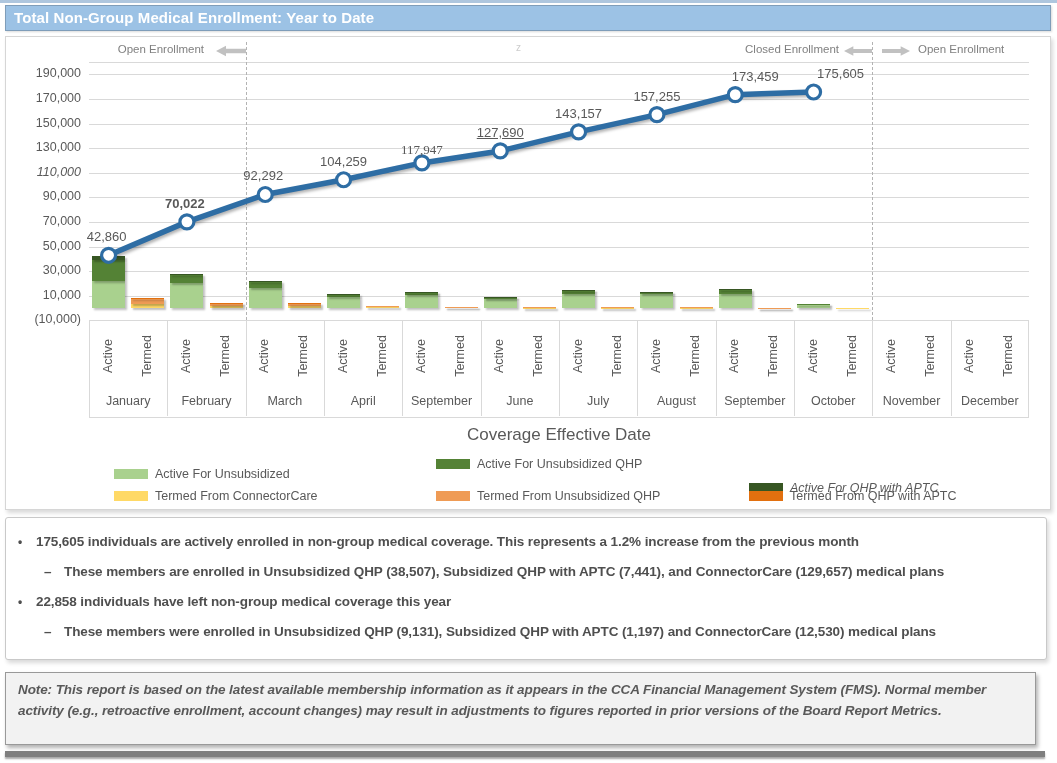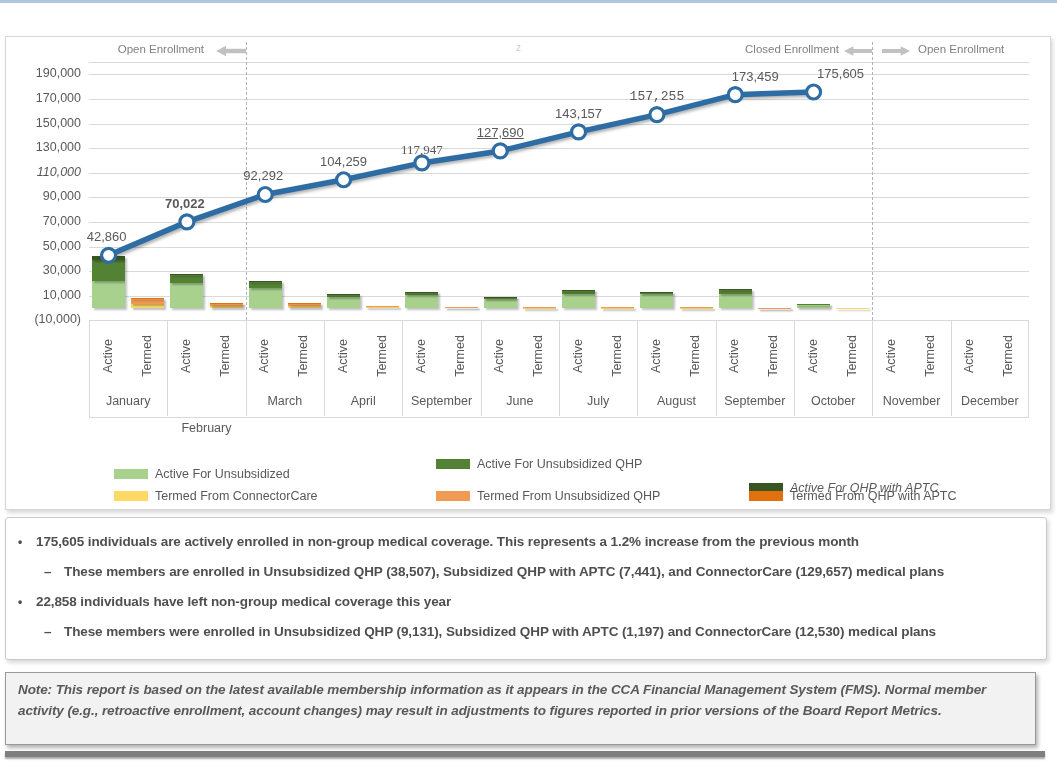--- a/index.html
+++ b/index.html
@@ -70,20 +70,23 @@
     box-shadow:0 2px 2px rgba(0,0,0,0.35);
   }
 </style>
 </head>
 <body>
 
 <div class="page">
 
   <div class="top-edge"></div>
 
+  <div class="title-bar">
+    <span>Total Non-Group Medical Enrollment: Year to Date</span>
+  </div>
 
   <div class="chart-panel" id="chart-panel">
 
     <div class="anno-label" style="left:60px;width:138px;text-align:right;">Open Enrollment</div>
     <svg class="anno-arrow" style="left:210px;" width="30" height="12" viewBox="0 0 30 12">
       <path d="M30 3.8 L10 3.8 L10 0.8 L0 6 L10 11.2 L10 8.2 L30 8.2 Z" fill="#c1c1c1"></path>
     </svg>
 
     <div class="anno-label" style="left:693px;width:140px;text-align:right;">Closed Enrollment</div>
     <svg class="anno-arrow" style="left:838px;" width="28" height="12" viewBox="0 0 30 12">
@@ -186,31 +189,31 @@
             <circle cx="646.25" cy="32.645430000000005" r="7" fill="#ffffff" stroke="#2e6da4" stroke-width="3.2"></circle>
             <circle cx="724.5833333333334" cy="30.00585000000001" r="7" fill="#ffffff" stroke="#2e6da4" stroke-width="3.2"></circle>
           </svg></div>
         <div class="pt-label" style="left: 58.5833px; top: 192.282px;">42,860</div>
         <div class="pt-label" style="left: 136.917px; top: 158.873px; font-weight: bold;">70,022</div>
         <div class="pt-label" style="left: 215.25px; top: 131.481px;">92,292</div>
         <div class="pt-label" style="left: 295.583px; top: 116.761px;">104,259</div>
         <div class="pt-label" style="left: 373.917px; top: 105px; font-family: Liberation Serif, serif;">117,947</div>
         <div class="pt-label" style="left: 452.25px; top: 87.9413px; text-decoration: underline;">127,690</div>
         <div class="pt-label" style="left: 530.583px; top: 68.9169px;">143,157</div>
-        <div class="pt-label" style="left: 608.917px; top: 51.5763px; font-family: Liberation Mono, monospace;">157,255</div>
+        <div class="pt-label" style="left: 608.917px; top: 51.5763px;">157,255</div>
         <div class="pt-label" style="left: 707.25px; top: 31.6454px;">173,459</div>
         <div class="pt-label" style="left: 792.583px; top: 29.0058px;">175,605</div>
         <div class="band-box" style="left: 83px; top: 283px; width: 938px; height: 96px;"></div>
         <div class="rot-label" style="left: 72.5833px; top: 311px;">Active</div>
         <div class="rot-label" style="left: 111.75px; top: 311px;">Termed</div>
         <div class="month-label" style="left: 83px; top: 357px; width: 78.3333px;">January</div>
         <div class="band-v" style="left: 161.333px; top: 283px; height: 96px;"></div>
         <div class="rot-label" style="left: 150.917px; top: 311px;">Active</div>
         <div class="rot-label" style="left: 190.083px; top: 311px;">Termed</div>
-        <div class="month-label" style="left: 161.333px; top: 357px; width: 78.3333px; margin-top: 27px;">February</div>
+        <div class="month-label" style="left: 161.333px; top: 357px; width: 78.3333px;">February</div>
         <div class="band-v" style="left: 239.667px; top: 283px; height: 96px;"></div>
         <div class="rot-label" style="left: 229.25px; top: 311px;">Active</div>
         <div class="rot-label" style="left: 268.417px; top: 311px;">Termed</div>
         <div class="month-label" style="left: 239.667px; top: 357px; width: 78.3333px;">March</div>
         <div class="band-v" style="left: 318px; top: 283px; height: 96px;"></div>
         <div class="rot-label" style="left: 307.583px; top: 311px;">Active</div>
         <div class="rot-label" style="left: 346.75px; top: 311px;">Termed</div>
         <div class="month-label" style="left: 318px; top: 357px; width: 78.3333px;">April</div>
         <div class="band-v" style="left: 396.333px; top: 283px; height: 96px;"></div>
         <div class="rot-label" style="left: 385.917px; top: 311px;">Active</div>
@@ -245,20 +248,21 @@
         <div class="rot-label" style="left: 973.417px; top: 311px;">Termed</div>
         <div class="month-label" style="left: 944.667px; top: 357px; width: 78.3333px;">December</div>
         <div class="legend-item" style="left: 108px; top: 427px;"><span class="legend-swatch" style="background: rgb(169, 209, 142);"></span><span class="legend-text">Active For Unsubsidized</span></div>
         <div class="legend-item" style="left: 430px; top: 417px;"><span class="legend-swatch" style="background: rgb(84, 130, 53);"></span><span class="legend-text">Active For Unsubsidized QHP</span></div>
         <div class="legend-item" style="left: 743px; top: 441px; font-style: italic;"><span class="legend-swatch" style="background: rgb(55, 86, 35);"></span><span class="legend-text">Active For QHP with APTC</span></div>
         <div class="legend-item" style="left: 108px; top: 449px;"><span class="legend-swatch" style="background: rgb(255, 217, 102);"></span><span class="legend-text">Termed From ConnectorCare</span></div>
         <div class="legend-item" style="left: 430px; top: 449px;"><span class="legend-swatch" style="background: rgb(239, 155, 85);"></span><span class="legend-text">Termed From Unsubsidized QHP</span></div>
         <div class="legend-item" style="left: 743px; top: 449px;"><span class="legend-swatch" style="background: rgb(226, 112, 15);"></span><span class="legend-text">Termed From QHP with APTC</span></div>
       </div>
 
+    <div class="x-title">Coverage Effective Date</div>
   </div>
 
   <div class="bullets-panel" id="bullets-panel">
       <div class="bullet-row lvl1">
         <span class="marker">•</span>
         <span class="btext">175,605 individuals are actively enrolled in non-group medical coverage. This represents a 1.2% increase from the previous month</span>
       </div>
       <div class="bullet-row lvl2">
         <span class="marker">–</span>
         <span class="btext">These members are enrolled in Unsubsidized QHP (38,507), Subsidized QHP with APTC (7,441), and ConnectorCare (129,657) medical plans</span>

